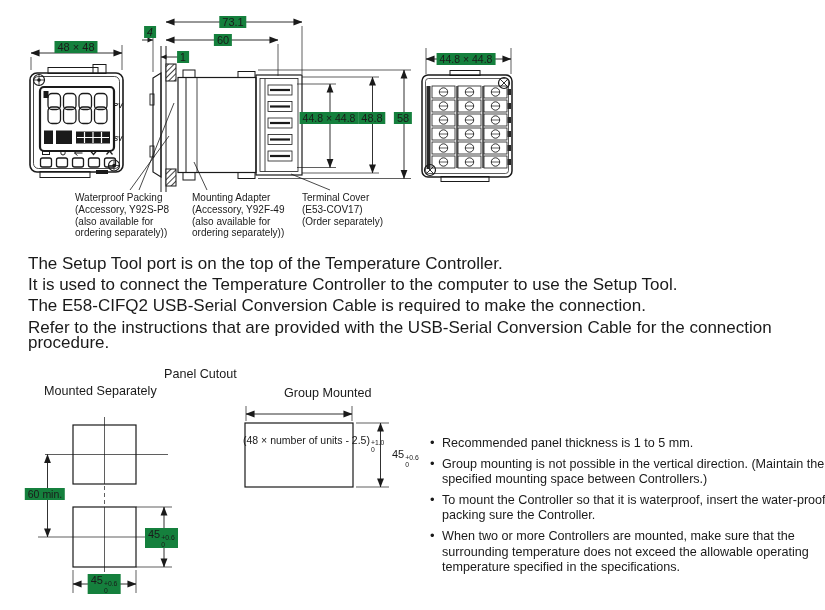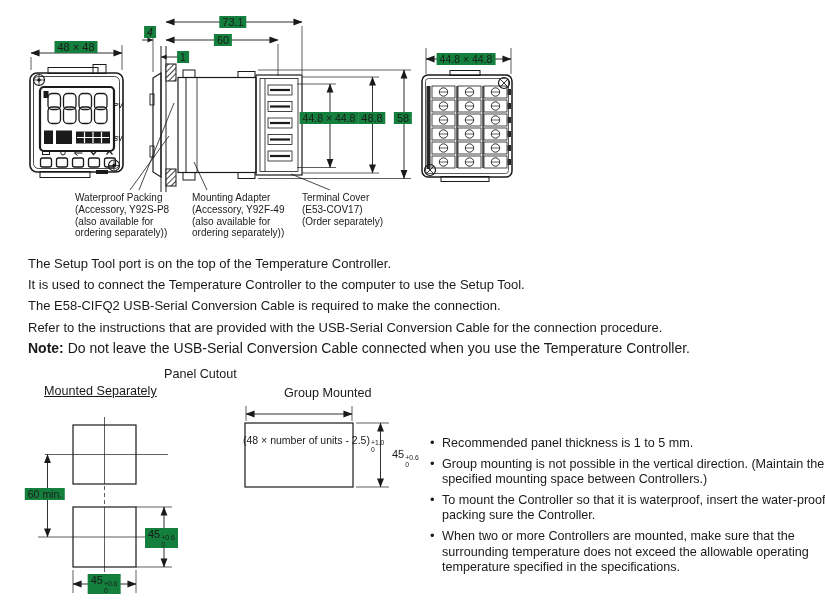--- a/index.html
+++ b/index.html
@@ -9,21 +9,21 @@
   .lbl{position:absolute;z-index:2;white-space:nowrap;color:#1a1a1a;}
   .ctr{transform:translate(-50%,-50%);}
   .onln{background:#15803d;padding:0 3px;}
   .dim10{font-size:10.5px;}
   .dim11{font-size:11px;}
   .ital{font-style:italic;}
   .callout{position:absolute;z-index:2;font-size:10px;line-height:11.8px;}
   .pvsv{font-size:7px;font-weight:bold;font-style:italic;}
   .sv{font-size:6.5px;}
   #paras{position:absolute;left:28px;top:256px;width:780px;z-index:2;}
-  #paras p{font-size:13px;line-height:15px;margin:0 0 6.2px 0;}
+  #paras p{font-size:17px;line-height:15px;margin:0 0 6.2px 0;}
   #paras p.note{font-size:14px;margin-top:1px;}
   .h12{font-size:12.6px;}
   .stack{display:inline-flex;flex-direction:column;vertical-align:-2px;line-height:6.5px;font-size:6.8px;margin-left:1px;}
   .formula .stack{vertical-align:-1px;}
   #notes{position:absolute;left:413px;top:420px;width:408px;z-index:2;
          list-style:none;margin:16px;padding:0;}
   #notes li{position:relative;font-size:12.6px;line-height:15.6px;margin:0 0 5px 0;padding-left:13px;}
   #notes li::before{content:"\2022";position:absolute;left:1px;top:-1px;font-size:13px;}
   svg .s{stroke:#1a1a1a;fill:none;}
 </style>
@@ -314,25 +314,24 @@
   <div>Terminal Cover</div>
   <div>(E53-COV17)</div>
   <div>(Order separately)</div>
 </div>
 
 <div id="paras">
   <p>The Setup Tool port is on the top of the Temperature Controller.</p>
   <p>It is used to connect the Temperature Controller to the computer to use the Setup Tool.</p>
   <p>The E58-CIFQ2 USB-Serial Conversion Cable is required to make the connection.</p>
   <p>Refer to the instructions that are provided with the USB-Serial Conversion Cable for the connection procedure.</p>
-  <p class="note"><b>Note:</b><span> Do not leave the USB-Serial Conversion Cable connected when you use the Temperature Controller.</span></p>
 </div>
 
 <span class="lbl h12" style="left:164px;top:367px;">Panel Cutout</span>
-<span class="lbl h12" style="left:44px;top:384px;text-decoration:underline;">Mounted Separately</span>
+<span class="lbl h12" style="left:44px;top:384px;">Mounted Separately</span>
 <span class="lbl h12" style="left:256px;top:386px;margin-left:28px;">Group Mounted</span>
 
 <span class="lbl formula" style="left:243px;top:398px;font-size:10.5px;margin-top:36px;"><span>(48 × number of units - 2.5)</span><span class="stack">
         <span>+1.0</span>
         <span>0</span>
       </span></span>
 
 <span class="lbl ctr onln dim10" style="left:45px;top:494px;">60 min.</span>
 
 <span class="lbl onln dim11" style="left:145px;top:528px;"><span>45</span><span class="stack">

